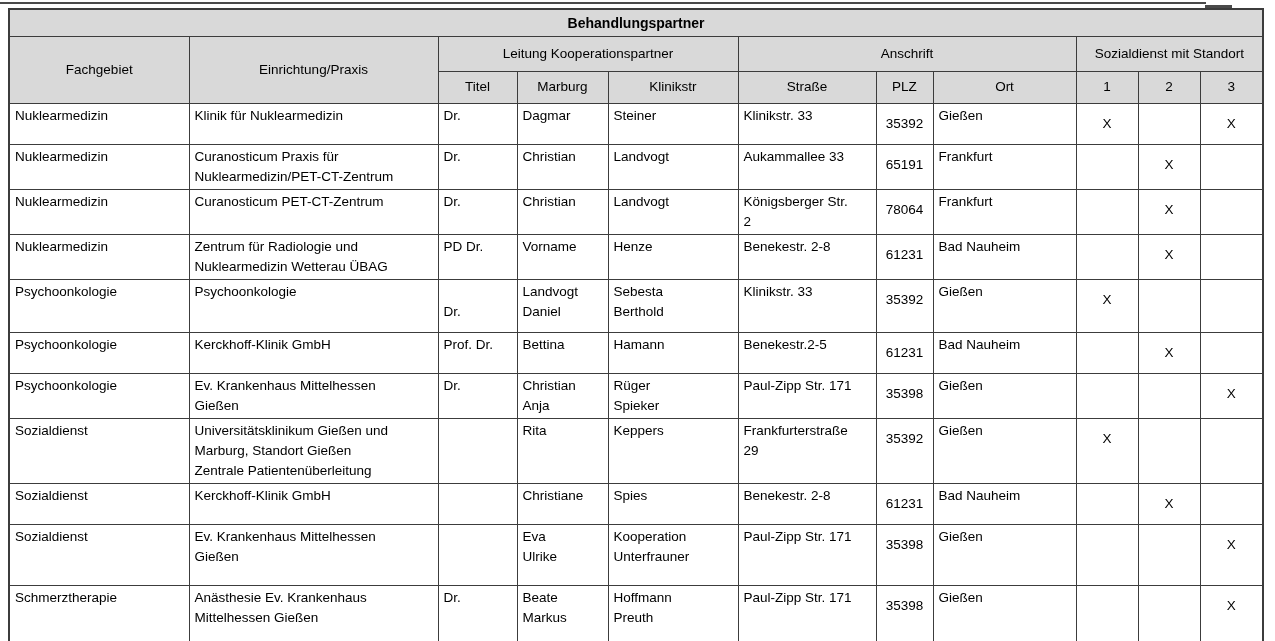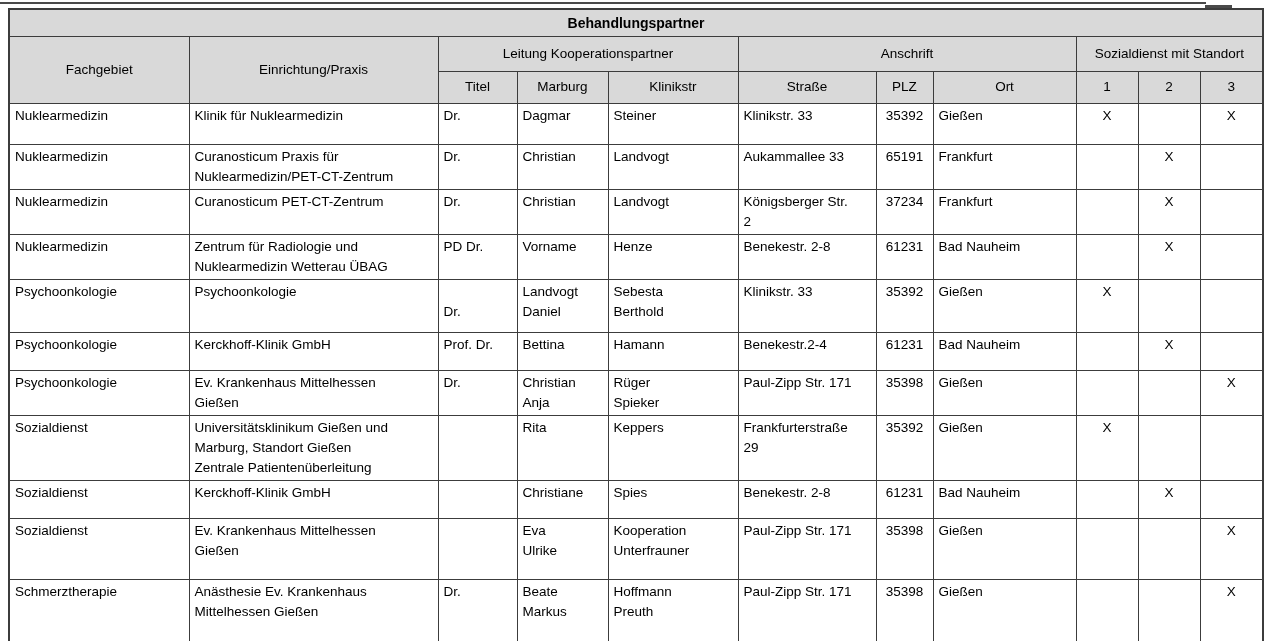--- a/index.html
+++ b/index.html
@@ -20,21 +20,21 @@
   }
   .bp th{
     background:#d9d9d9;font-weight:normal;
     text-align:center;vertical-align:middle;padding:1px 4px;
   }
   .bp th.title-cell{font-weight:bold;font-size:14px;}
   .bp td{
     background:#fff;vertical-align:top;text-align:left;
     padding:2px 5px;white-space:pre-line;
   }
-  .bp td.c{text-align:center;padding:2px 2px;}
+  .bp td.c{text-align:center;padding:10px 2px;}
   tr.title-row{height:27px;}
   tr.ghead-row{height:35px;margin-left:16px;}
   tr.shead-row{height:32px;}
   tbody.body tr:nth-child(1){height:41px;}
   tbody.body tr:nth-child(2){height:40px;}
   tbody.body tr:nth-child(3){height:41px;}
   tbody.body tr:nth-child(4){height:40px;}
   tbody.body tr:nth-child(5){height:53px;}
   tbody.body tr:nth-child(6){height:38px;}
   tbody.body tr:nth-child(7){height:39px;}
@@ -115,21 +115,21 @@
       <td class="c"></td>
     </tr>
     <tr>
       <td>Nuklearmedizin</td>
       <td>Curanosticum PET-CT-Zentrum</td>
       <td>Dr.</td>
       <td>Christian</td>
       <td>Landvogt</td>
       <td>Königsberger Str.
 2</td>
-      <td class="c">37234</td>
+      <td class="c">78064</td>
       <td>Frankfurt</td>
       <td class="c"></td>
       <td class="c">X</td>
       <td class="c"></td>
     </tr>
     <tr>
       <td>Nuklearmedizin</td>
       <td>Zentrum für Radiologie und
 Nuklearmedizin Wetterau ÜBAG</td>
       <td>PD Dr.</td>
@@ -157,21 +157,21 @@
       <td class="c">X</td>
       <td class="c"></td>
       <td class="c"></td>
     </tr>
     <tr>
       <td>Psychoonkologie</td>
       <td>Kerckhoff-Klinik GmbH</td>
       <td>Prof. Dr.</td>
       <td>Bettina</td>
       <td>Hamann</td>
-      <td>Benekestr.2-4</td>
+      <td>Benekestr.2-5</td>
       <td class="c">61231</td>
       <td>Bad Nauheim</td>
       <td class="c"></td>
       <td class="c">X</td>
       <td class="c"></td>
     </tr>
     <tr>
       <td>Psychoonkologie</td>
       <td>Ev. Krankenhaus Mittelhessen
 Gießen</td>

